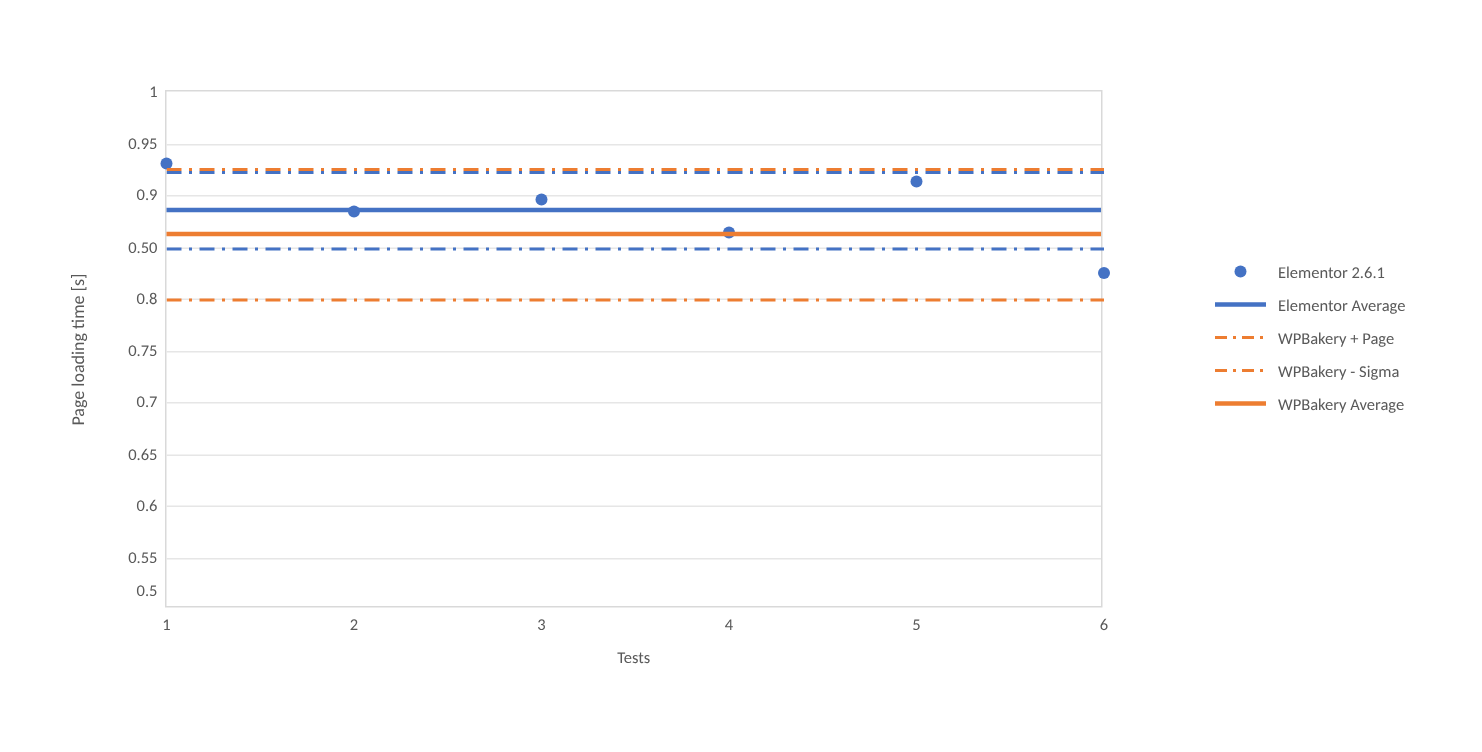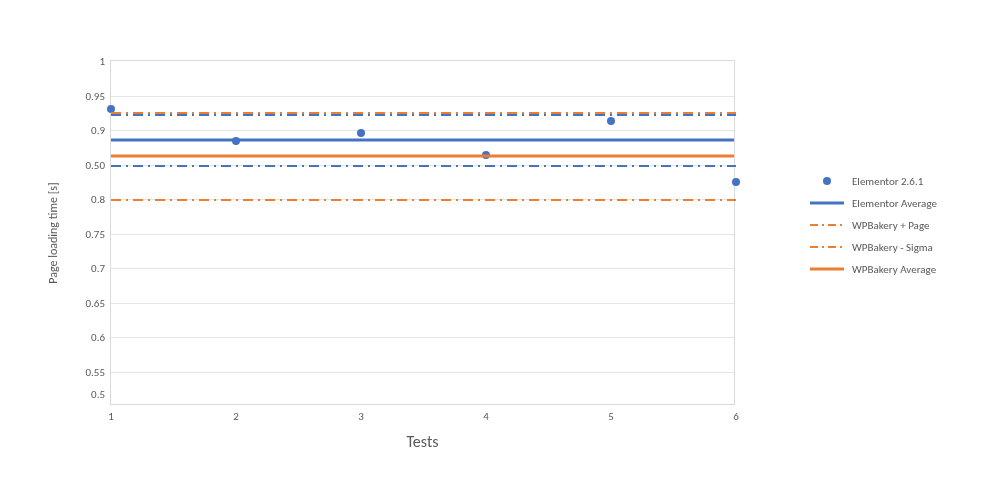--- a/index.html
+++ b/index.html
@@ -41,21 +41,21 @@
     margin-top: 6px;
     transform: translateX(-50%);
     font-size: 11px;
   }
   .x-axis-title {
     position: absolute;
     top: 100%;
     left: 50%;
     transform: translateX(-50%);
     margin-top: 28px;
-    font-size: 16px;
+    font-size: 11px;
     color: #595959;
   }
   .y-axis-title {
     position: absolute;
     left: -58px;
     top: 50%;
     transform: translate(-50%, -50%) rotate(-90deg);
     transform-origin: center;
     white-space: nowrap;
     font-size: 12px;

